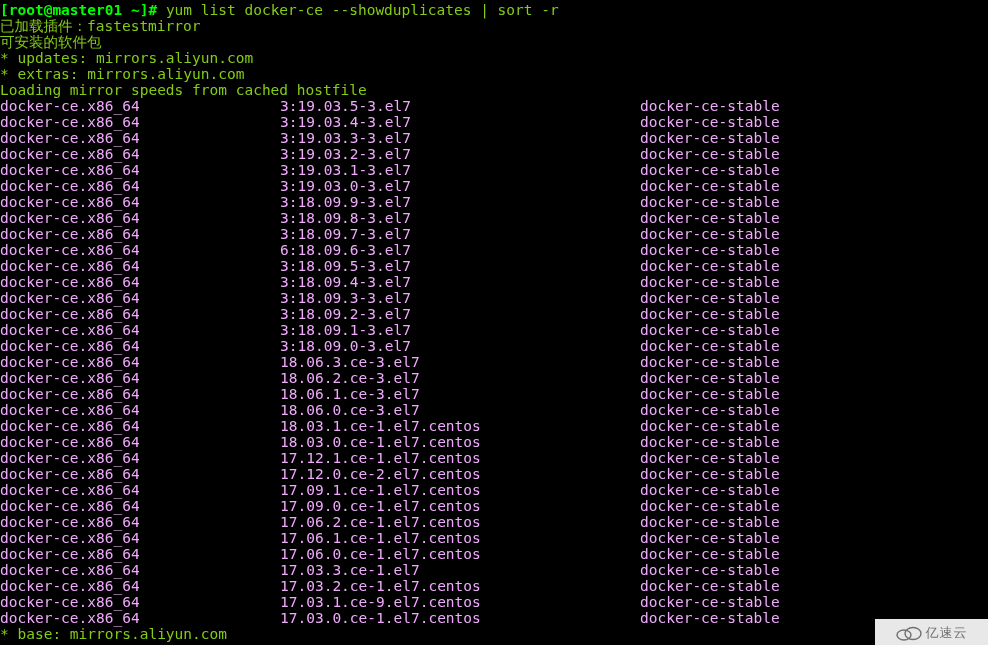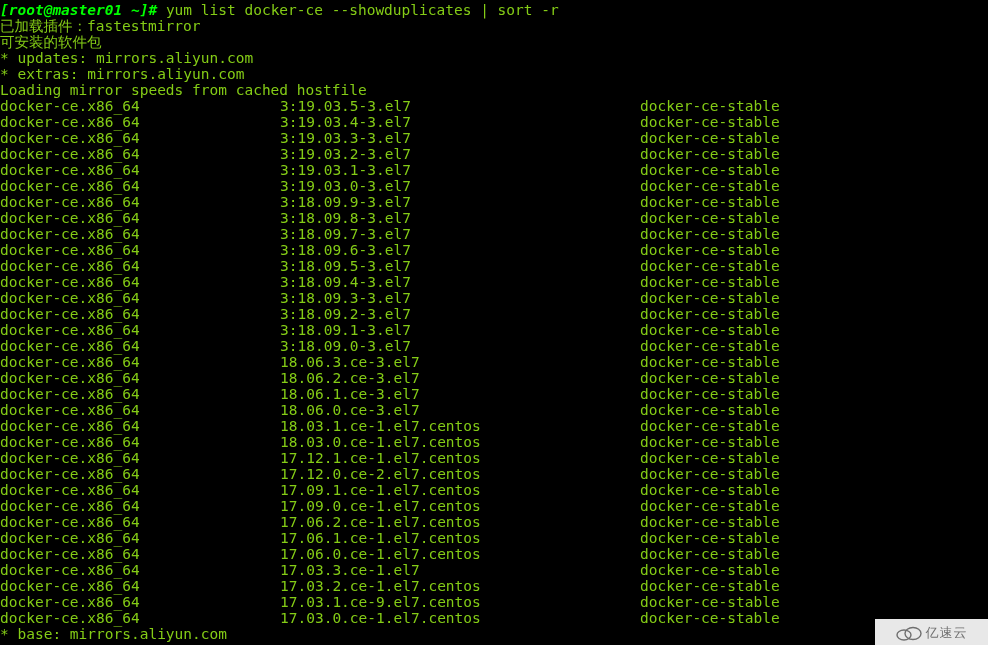--- a/index.html
+++ b/index.html
@@ -15,23 +15,23 @@
   }
   .terminal {
     position: relative;
     width: 988px;
     height: 645px;
     background: #000;
     white-space: nowrap;
     padding-top: 2px;
   }
   .line { height: 16px; }
-  .green { color: #84cc16; }
+  .green { color: #f0abfc; }
   .white { color: #84cc16; }
-  .bgreen { color: #00ff00; font-weight: bold; font-style: italic; }
+  .bgreen { color: #00ff00; font-weight: bold; }
   .package { display: inline-block; width: 280px; }
   .version { display: inline-block; width: 360px; }
   .repo    { display: inline-block; }
 
   .wm {
     position: absolute;
     right: 0;
     bottom: 0;
     width: 113px;
     height: 28px;
@@ -66,21 +66,21 @@
   <div id="rows">
       <div class="line green"><span class="package">docker-ce.x86_64</span><span class="version">3:19.03.5-3.el7</span><span class="repo">docker-ce-stable</span></div>
       <div class="line green"><span class="package">docker-ce.x86_64</span><span class="version">3:19.03.4-3.el7</span><span class="repo">docker-ce-stable</span></div>
       <div class="line green"><span class="package">docker-ce.x86_64</span><span class="version">3:19.03.3-3.el7</span><span class="repo">docker-ce-stable</span></div>
       <div class="line green"><span class="package">docker-ce.x86_64</span><span class="version">3:19.03.2-3.el7</span><span class="repo">docker-ce-stable</span></div>
       <div class="line green"><span class="package">docker-ce.x86_64</span><span class="version">3:19.03.1-3.el7</span><span class="repo">docker-ce-stable</span></div>
       <div class="line green"><span class="package">docker-ce.x86_64</span><span class="version">3:19.03.0-3.el7</span><span class="repo">docker-ce-stable</span></div>
       <div class="line green"><span class="package">docker-ce.x86_64</span><span class="version">3:18.09.9-3.el7</span><span class="repo">docker-ce-stable</span></div>
       <div class="line green"><span class="package">docker-ce.x86_64</span><span class="version">3:18.09.8-3.el7</span><span class="repo">docker-ce-stable</span></div>
       <div class="line green"><span class="package">docker-ce.x86_64</span><span class="version">3:18.09.7-3.el7</span><span class="repo">docker-ce-stable</span></div>
-      <div class="line green"><span class="package">docker-ce.x86_64</span><span class="version">3:18.09.6-3.el7</span><span class="repo">docker-ce-stable</span></div>
+      <div class="line green"><span class="package">docker-ce.x86_64</span><span class="version">6:18.09.6-3.el7</span><span class="repo">docker-ce-stable</span></div>
       <div class="line green"><span class="package">docker-ce.x86_64</span><span class="version">3:18.09.5-3.el7</span><span class="repo">docker-ce-stable</span></div>
       <div class="line green"><span class="package">docker-ce.x86_64</span><span class="version">3:18.09.4-3.el7</span><span class="repo">docker-ce-stable</span></div>
       <div class="line green"><span class="package">docker-ce.x86_64</span><span class="version">3:18.09.3-3.el7</span><span class="repo">docker-ce-stable</span></div>
       <div class="line green"><span class="package">docker-ce.x86_64</span><span class="version">3:18.09.2-3.el7</span><span class="repo">docker-ce-stable</span></div>
       <div class="line green"><span class="package">docker-ce.x86_64</span><span class="version">3:18.09.1-3.el7</span><span class="repo">docker-ce-stable</span></div>
       <div class="line green"><span class="package">docker-ce.x86_64</span><span class="version">3:18.09.0-3.el7</span><span class="repo">docker-ce-stable</span></div>
       <div class="line green"><span class="package">docker-ce.x86_64</span><span class="version">18.06.3.ce-3.el7</span><span class="repo">docker-ce-stable</span></div>
       <div class="line green"><span class="package">docker-ce.x86_64</span><span class="version">18.06.2.ce-3.el7</span><span class="repo">docker-ce-stable</span></div>
       <div class="line green"><span class="package">docker-ce.x86_64</span><span class="version">18.06.1.ce-3.el7</span><span class="repo">docker-ce-stable</span></div>
       <div class="line green"><span class="package">docker-ce.x86_64</span><span class="version">18.06.0.ce-3.el7</span><span class="repo">docker-ce-stable</span></div>

